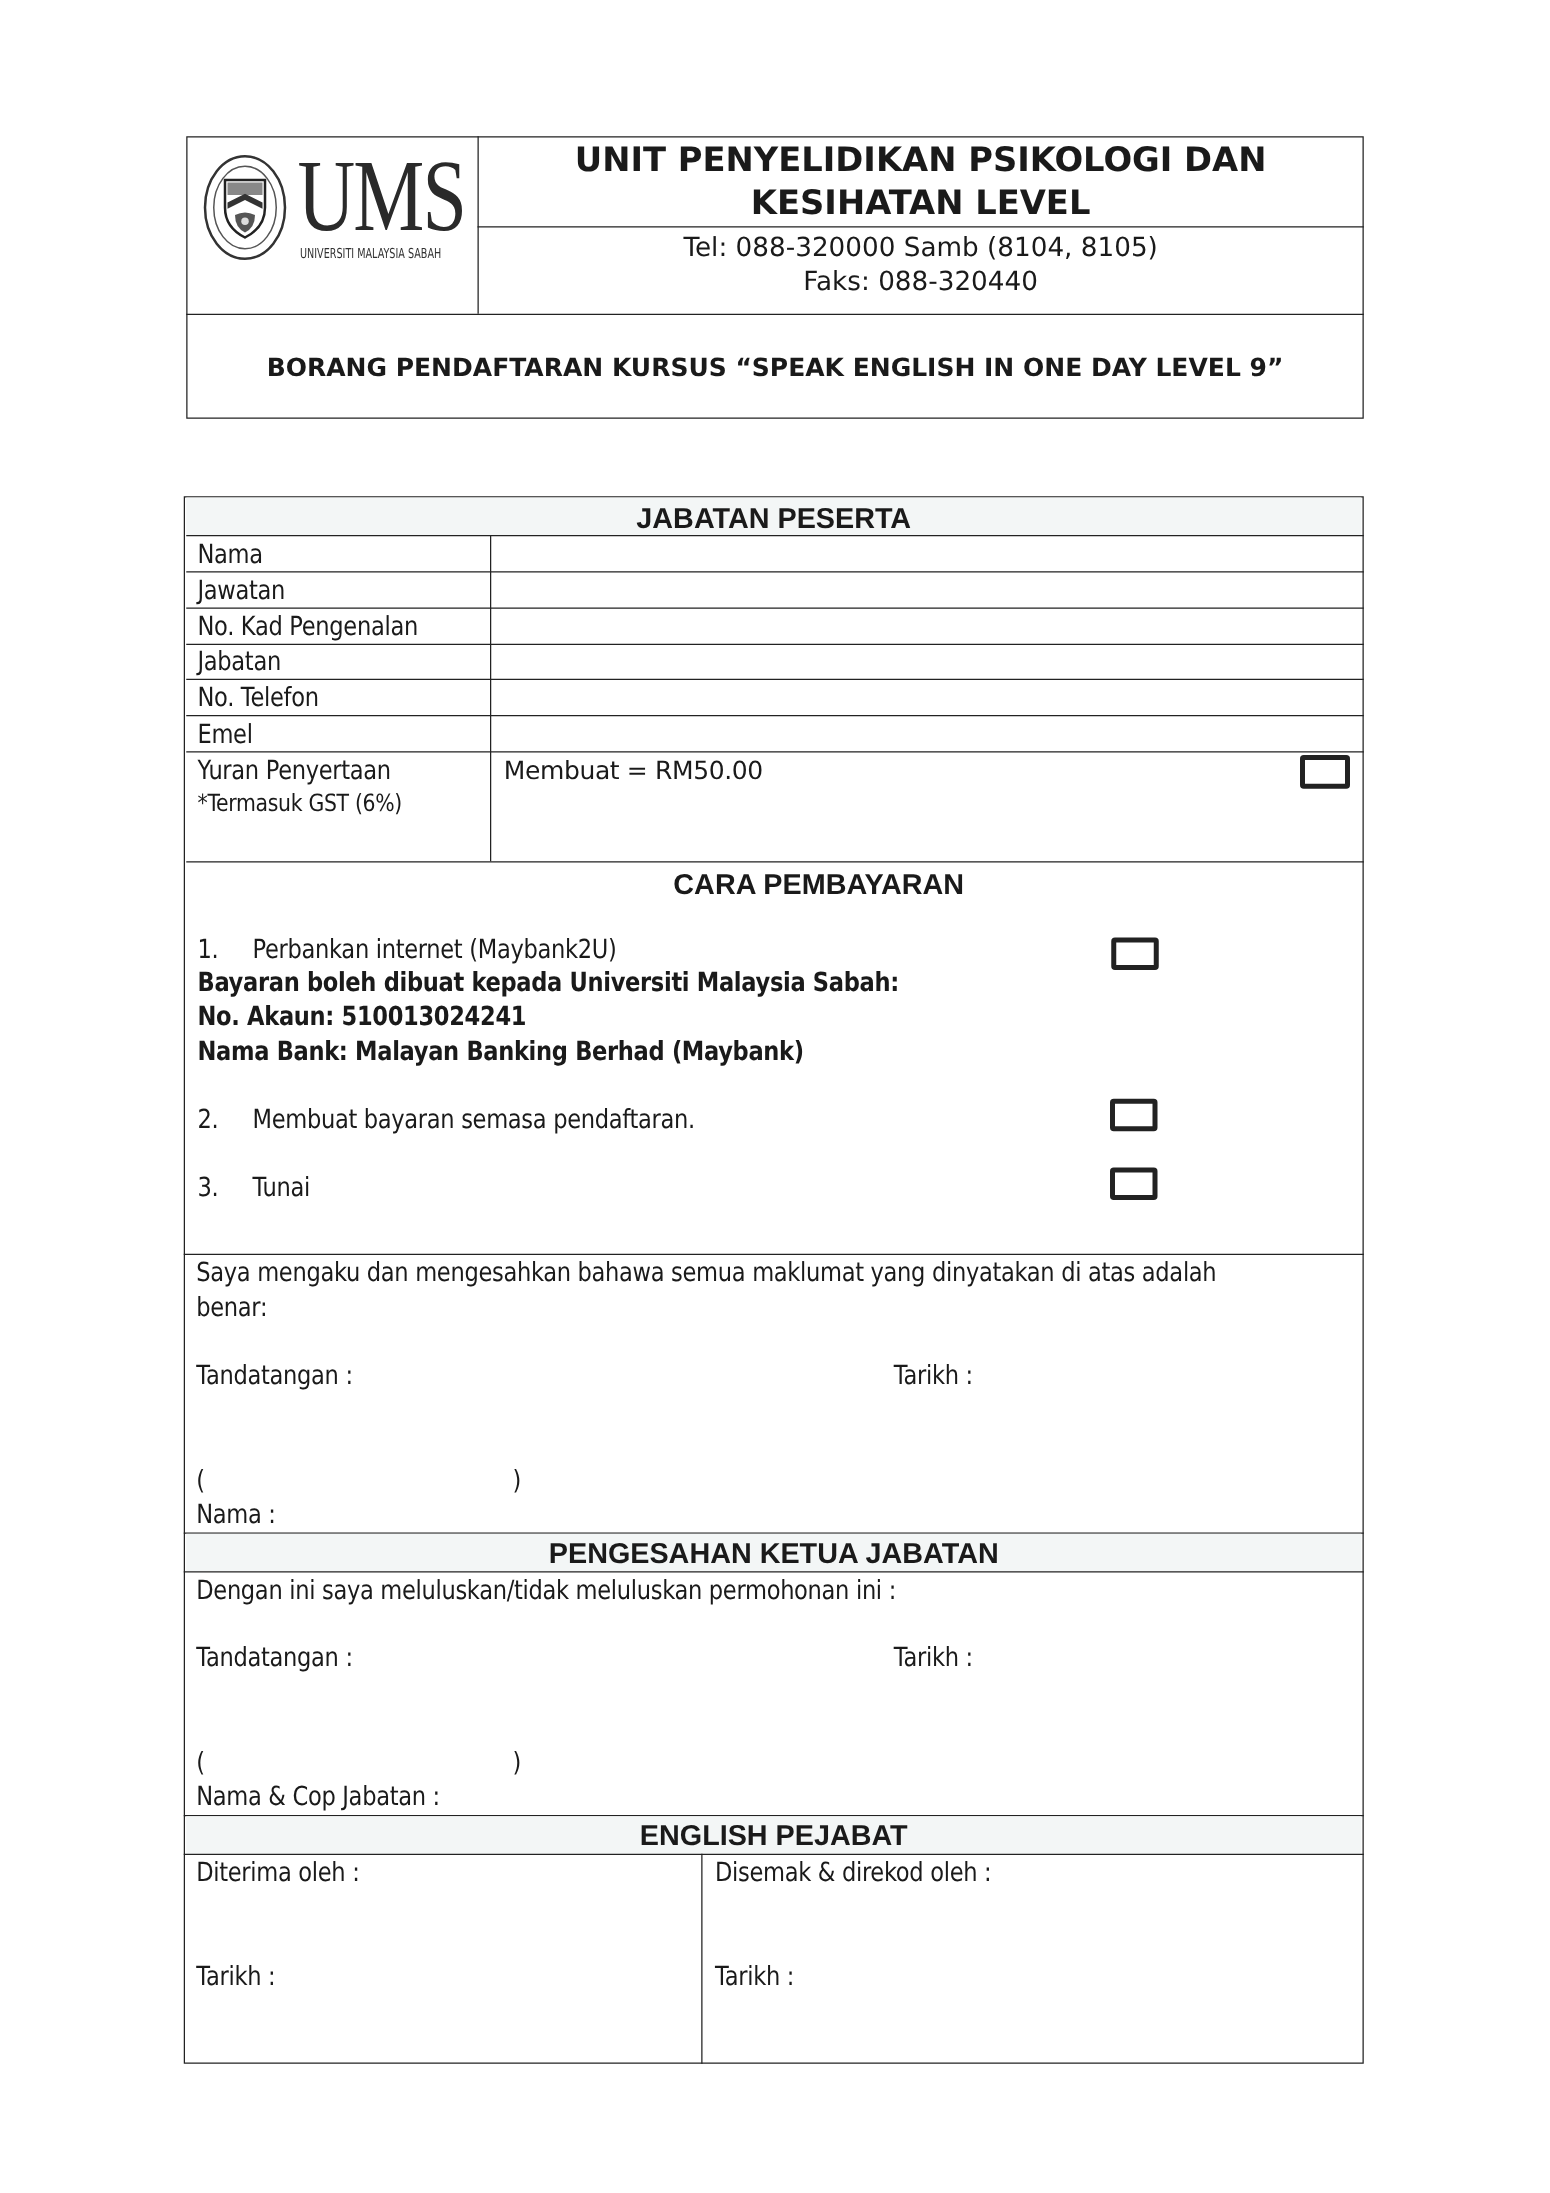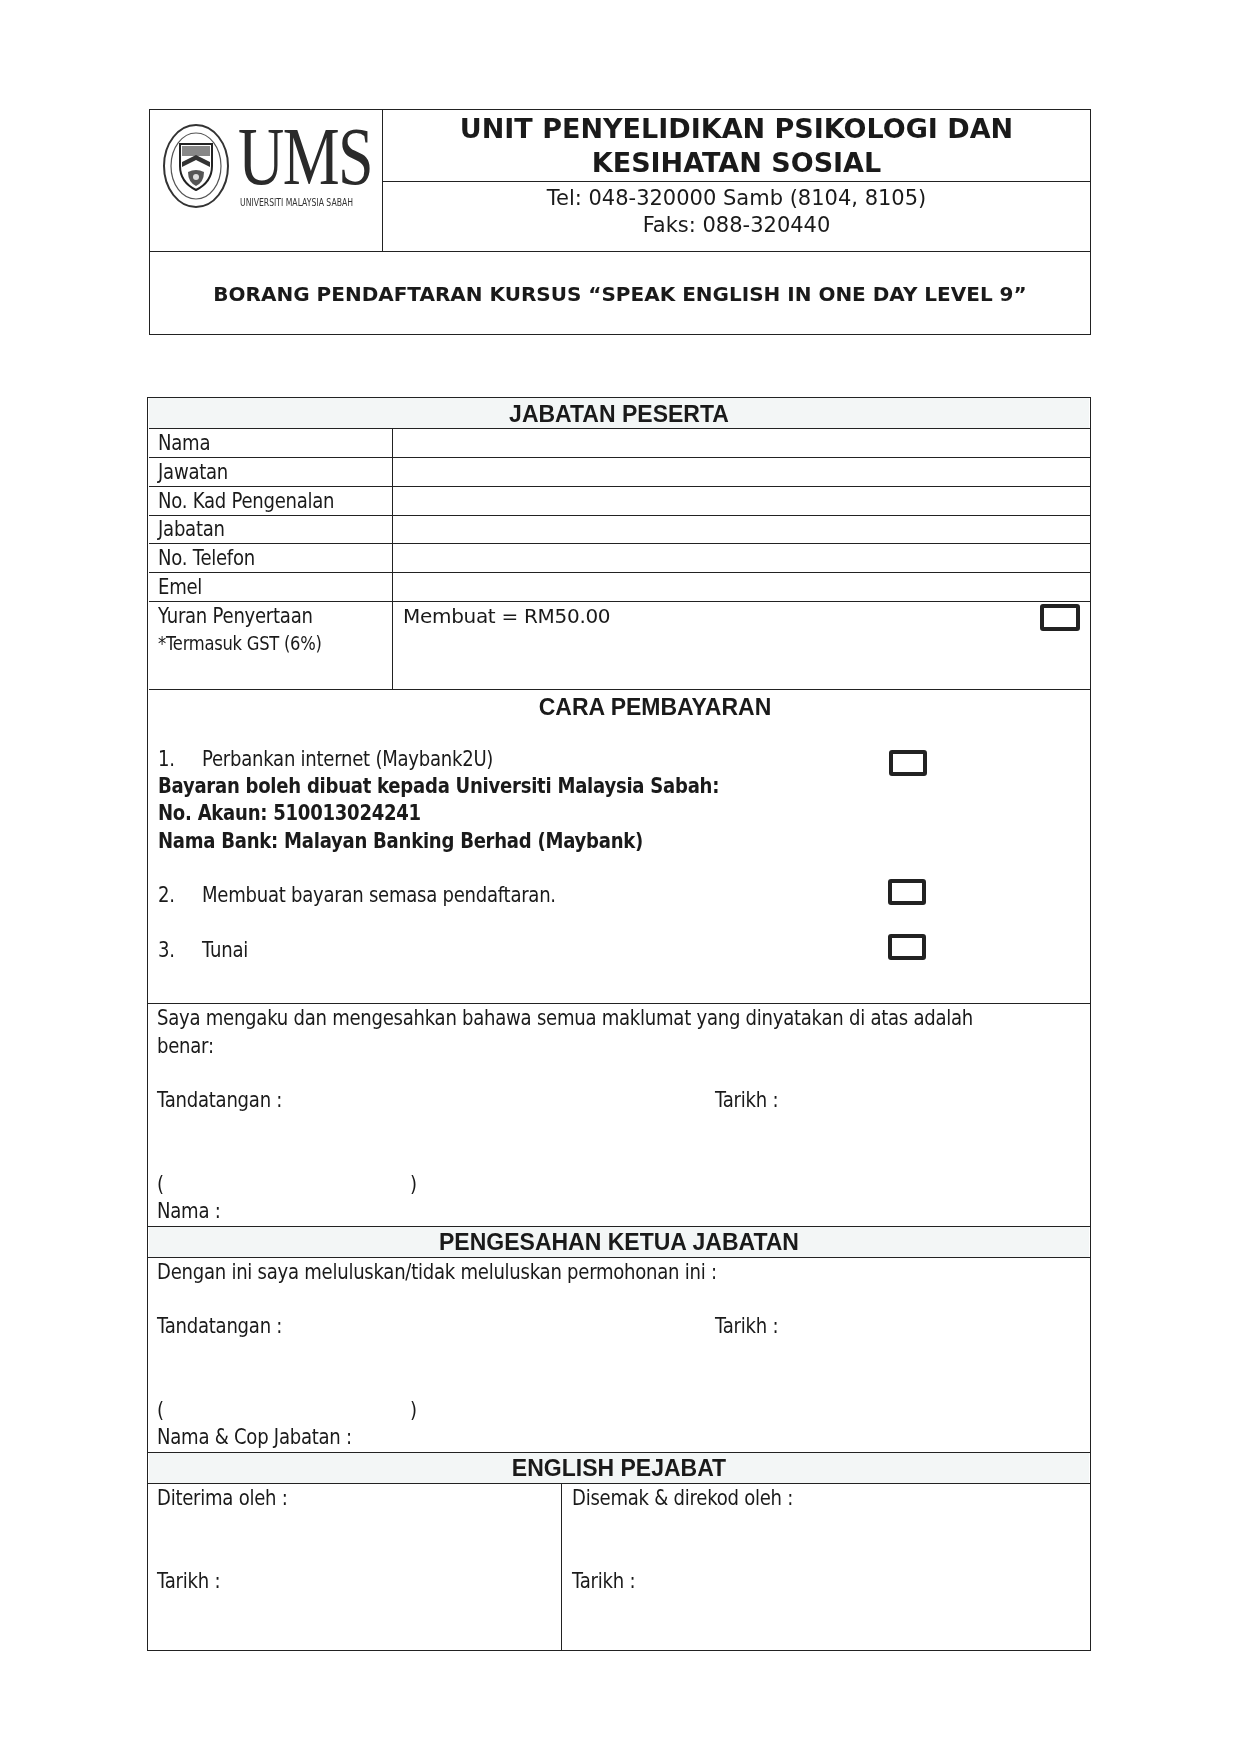--- a/index.html
+++ b/index.html
@@ -33,22 +33,22 @@
     <rect x="20" y="24" width="28" height="10" fill="#888"></rect>
     <path d="M20 40 L34 33 L48 40 L48 45 L34 38 L20 45 z" fill="#333"></path>
     <path d="M26 50 q8 -4 16 0 q0 10 -8 14 q-8 -4 -8 -14 z" fill="#555"></path>
     <circle cx="34" cy="55" r="3" fill="#ddd"></circle>
   </svg>
   <div class="abs" style="left:78px; top:-2px; font-family:'Liberation Serif', serif; font-size:82px; font-weight:normal; letter-spacing:-2px; transform:scaleX(0.78); transform-origin:left top; color:#2a2a2a; line-height:1;">UMS</div>
   <div class="abs" style="left:80px; top:78px; font-size:11px; letter-spacing:0; transform:scaleX(0.7); transform-origin:left top; white-space:nowrap; color:#333;">UNIVERSITI MALAYSIA SABAH</div>
 </div>
 
 <div class="abs center bold" style="left:382px; top:112px; width:709px; font-size:27px; line-height:34px;">UNIT PENYELIDIKAN PSIKOLOGI DAN</div>
-<div class="abs center bold" style="left:382px; top:146px; width:709px; font-size:27px; line-height:34px;">KESIHATAN SOSIAL</div>
-<div class="abs center" style="left:382px; top:183px; width:709px; font-size:21px; line-height:30px;">Tel: 048-320000 Samb (8104, 8105)</div>
+<div class="abs center bold" style="left:382px; top:146px; width:709px; font-size:27px; line-height:34px;">KESIHATAN LEVEL</div>
+<div class="abs center" style="left:382px; top:183px; width:709px; font-size:21px; line-height:30px;">Tel: 088-320000 Samb (8104, 8105)</div>
 <div class="abs center" style="left:382px; top:210px; width:709px; font-size:21px; line-height:30px;">Faks: 088-320440</div>
 
 <div class="abs center bold" style="left:149px; top:280px; width:942px; font-size:20px; line-height:28px;">BORANG PENDAFTARAN KURSUS “SPEAK ENGLISH IN ONE DAY LEVEL 9”</div>
 
 <div class="abs" style="left:147px; top:397px; width:944px; height:1254px; border:1.5px solid #222; border-left-width:1.5px;"></div>
 
 <div class="abs shade" style="left:149px; top:398px; width:940px; height:30px;"></div>
 <div class="sechead narrow" style="left:149px; top:399px; width:940px; line-height:30px; transform:none; font-size:23px;">JABATAN PESERTA</div>
 <div class="line-h" style="left:149px; top:428px; width:942px;"></div>
 

